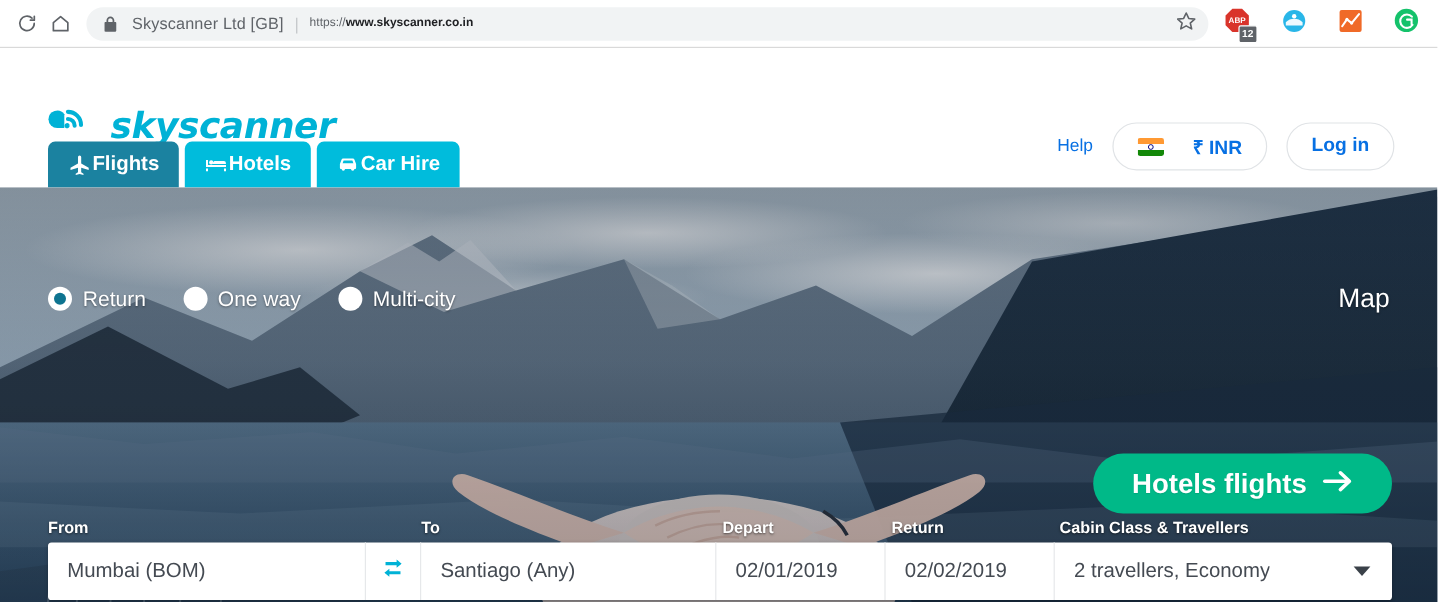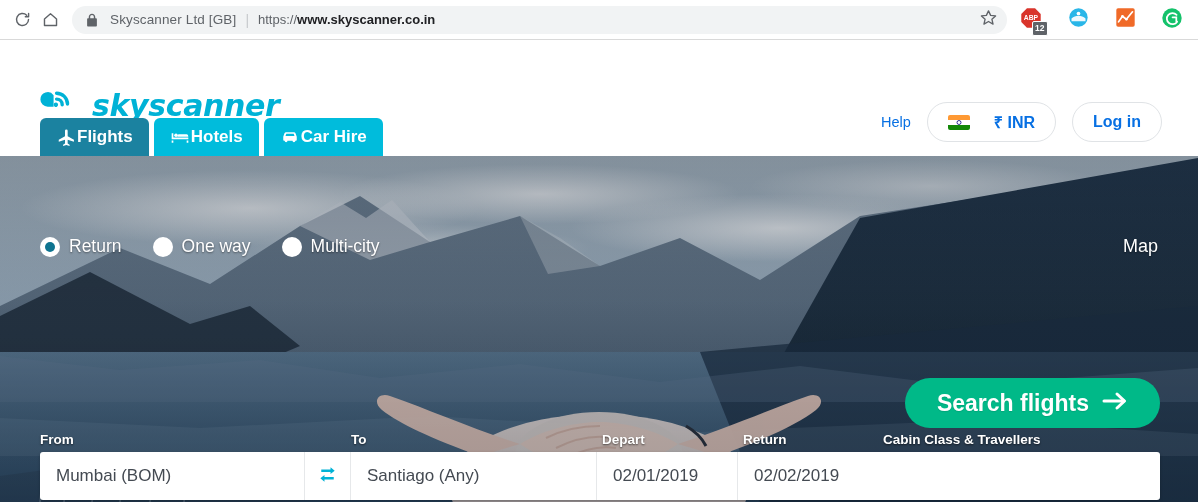--- a/index.html
+++ b/index.html
@@ -47,21 +47,21 @@
     white-space: nowrap;
     letter-spacing: .01em;
   }
   .url-sep {
     color: #c6c9cc;
     margin: 0 9px;
     font-size: 14px;
     font-weight: 300;
   }
   .url-text {
-    font-size: 13px;
+    font-size: 10px;
     color: #5f6368;
     white-space: nowrap;
   }
   .url-text b { color: #202124; font-weight: 700; }
   .star-btn {
     flex: 0 0 auto;
     width: 26px; height: 26px;
     display: flex; align-items: center; justify-content: center;
   }
   .ext-tray {
@@ -217,21 +217,21 @@
   }
   .radio-label {
     color: #ffffff;
     font-size: 17.5px;
     font-weight: 400;
     text-shadow: 0 1px 2px rgba(0,0,0,.45);
   }
   .map-link {
     margin-left: auto;
     color: #ffffff;
-    font-size: 18px;
+    font-size: 22px;
     text-shadow: 0 1px 2px rgba(0,0,0,.45);
   }
 
   .field-labels {
     position: absolute;
     left: 40px; right: 40px; top: 276px;
     height: 18px;
     z-index: 4;
   }
   .field-labels span {
@@ -592,25 +592,29 @@
     </div>
 
     <div class="field f-depart">
       <span class="field-value">02/01/2019</span>
     </div>
 
     <div class="field f-return">
       <span class="field-value">02/02/2019</span>
     </div>
 
+    <div class="field f-cabin">
+      <span class="field-value">2 travellers, Economy</span>
+      <span class="caret"></span>
+    </div>
 
   </div>
 
   <div class="search-btn">
-    <span>Search flights</span>
+    <span>Hotels flights</span>
     <span>
       <svg width="26" height="20" viewBox="0 0 26 20" fill="none" stroke="#ffffff" stroke-width="3" stroke-linecap="round" stroke-linejoin="round">
         <line x1="2" y1="10" x2="22" y2="10"></line>
         <polyline points="15,3 22.5,10 15,17"></polyline>
       </svg>
     </span>
   </div>
 
 </div>
 

